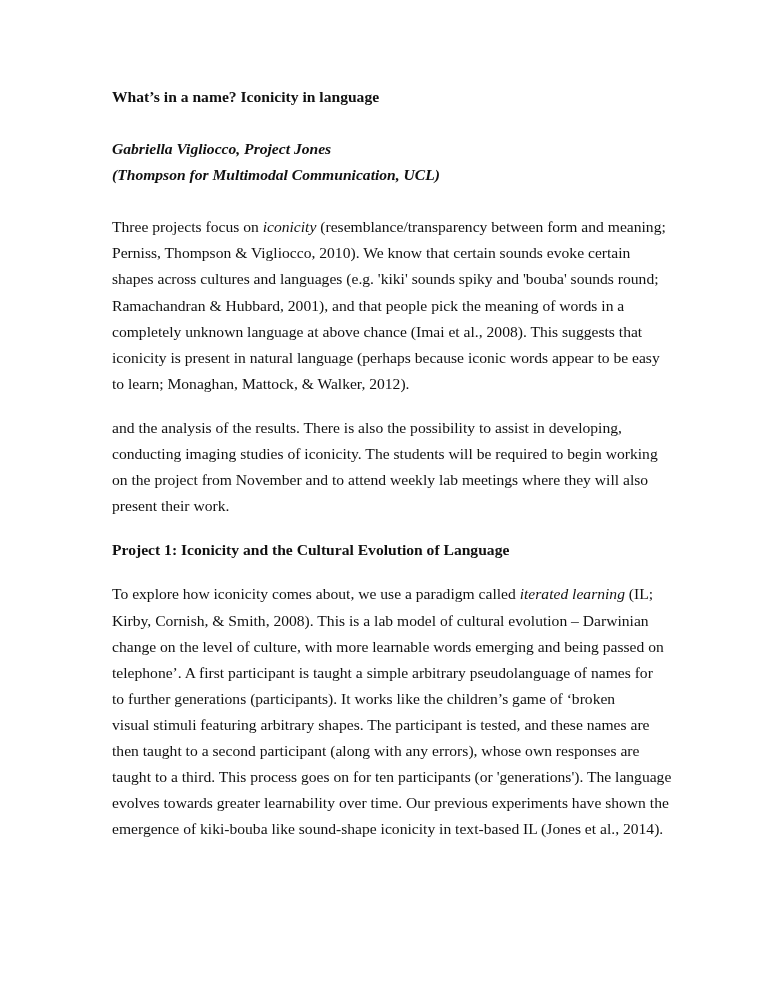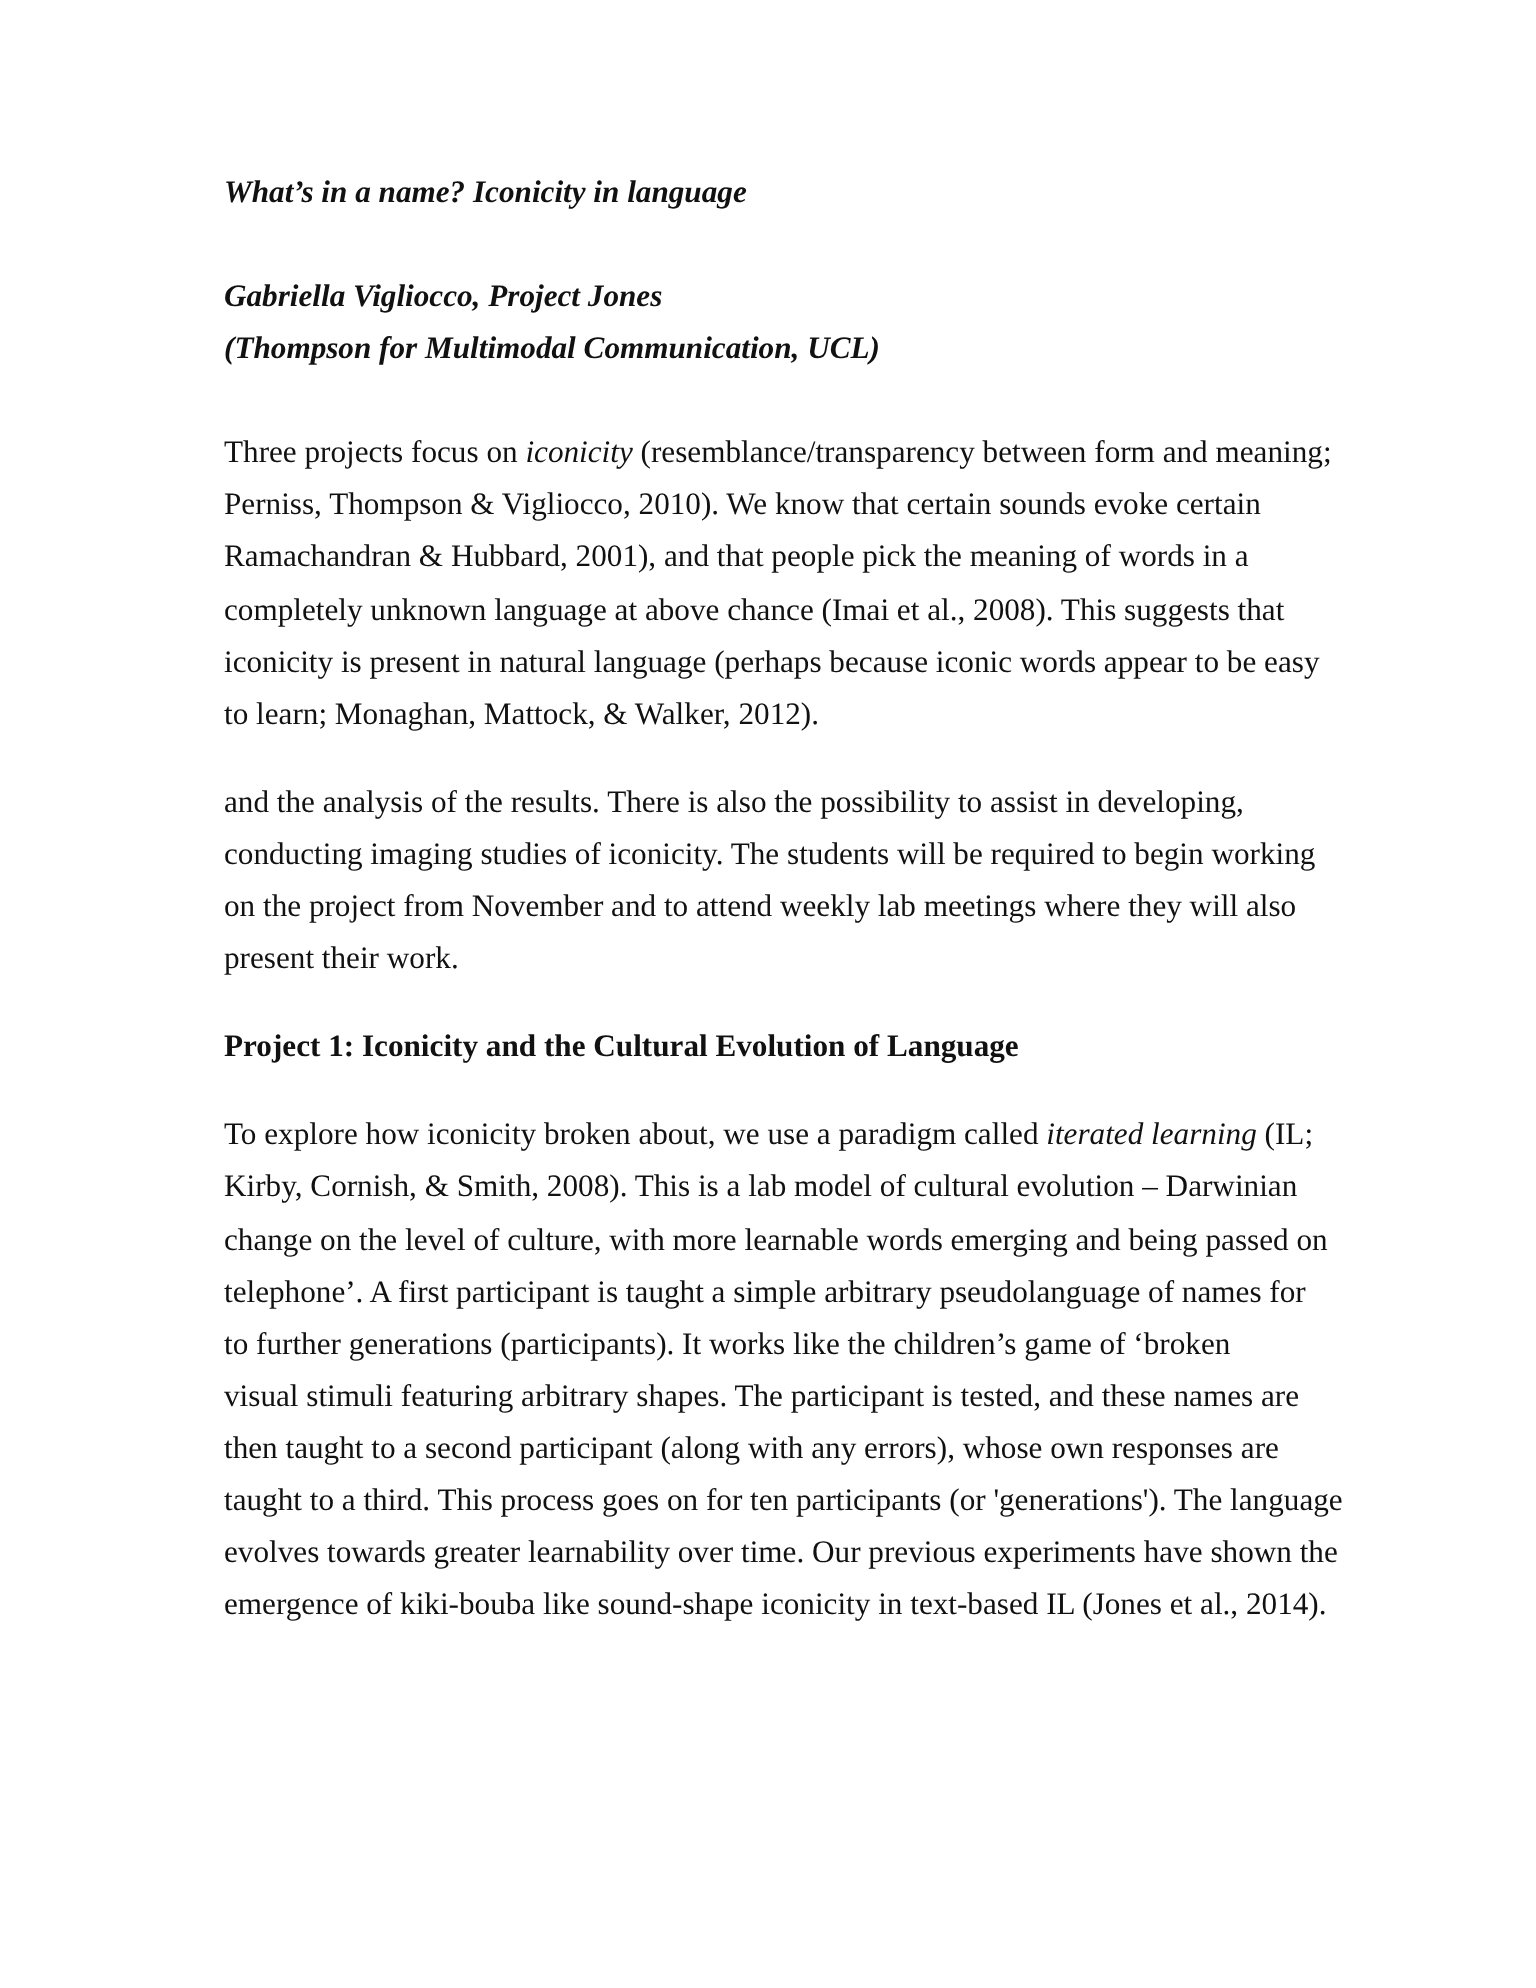--- a/index.html
+++ b/index.html
@@ -30,21 +30,20 @@
     font-size: 15.6px;
   }
   .line {
     display: block;
     height: 26.1px;
     line-height: 20px;
     white-space: nowrap;
   }
   .title {
     font-weight: bold;
-    font-style: italic;
   }
   .authors {
     font-weight: bold;
     font-style: italic;
   }
   .heading {
     font-weight: bold;
   }
   .gap-title { height: 26px; }
   .gap-para { height: 18px; }
@@ -59,40 +58,41 @@
     <span class="line title">What’s in a name? Iconicity in language</span>
     <div class="gap-title"></div>
 
     <span class="line authors">Gabriella Vigliocco, Project Jones</span>
     <span class="line authors">(Thompson for Multimodal Communication, UCL)</span>
     <div class="gap-title"></div>
 
     <div>
       <span class="line"><span>Three projects focus on </span><em>iconicity</em><span> (resemblance/transparency between form and meaning;</span></span>
       <span class="line">Perniss, Thompson &amp; Vigliocco, 2010). We know that certain sounds evoke certain</span>
+      <span class="line">shapes across cultures and languages (e.g. 'kiki' sounds spiky and 'bouba' sounds round;</span>
       <span class="line">Ramachandran &amp; Hubbard, 2001), and that people pick the meaning of words in a</span>
       <span class="line">completely unknown language at above chance (Imai et al., 2008). This suggests that</span>
       <span class="line">iconicity is present in natural language (perhaps because iconic words appear to be easy</span>
       <span class="line">to learn; Monaghan, Mattock, &amp; Walker, 2012).</span>
     </div>
     <div class="gap-para"></div>
 
     <div>
       <span class="line">and the analysis of the results. There is also the possibility to assist in developing,</span>
       <span class="line">conducting imaging studies of iconicity. The students will be required to begin working</span>
       <span class="line">on the project from November and to attend weekly lab meetings where they will also</span>
       <span class="line">present their work.</span>
     </div>
     <div class="gap-para"></div>
 
     <span class="line heading">Project 1: Iconicity and the Cultural Evolution of Language</span>
     <div class="gap-para"></div>
 
     <div>
-      <span class="line"><span>To explore how iconicity broken about, we use a paradigm called </span><em>iterated learning</em><span> (IL;</span></span>
+      <span class="line"><span>To explore how iconicity comes about, we use a paradigm called </span><em>iterated learning</em><span> (IL;</span></span>
       <span class="line">Kirby, Cornish, &amp; Smith, 2008). This is a lab model of cultural evolution – Darwinian</span>
       <span class="line">change on the level of culture, with more learnable words emerging and being passed on</span>
       <span class="line">telephone’. A first participant is taught a simple arbitrary pseudolanguage of names for</span>
       <span class="line">to further generations (participants). It works like the children’s game of ‘broken</span>
       <span class="line">visual stimuli featuring arbitrary shapes. The participant is tested, and these names are</span>
       <span class="line">then taught to a second participant (along with any errors), whose own responses are</span>
       <span class="line">taught to a third. This process goes on for ten participants (or 'generations'). The language</span>
       <span class="line">evolves towards greater learnability over time. Our previous experiments have shown the</span>
       <span class="line">emergence of kiki-bouba like sound-shape iconicity in text-based IL (Jones et al., 2014).</span>
     </div>

